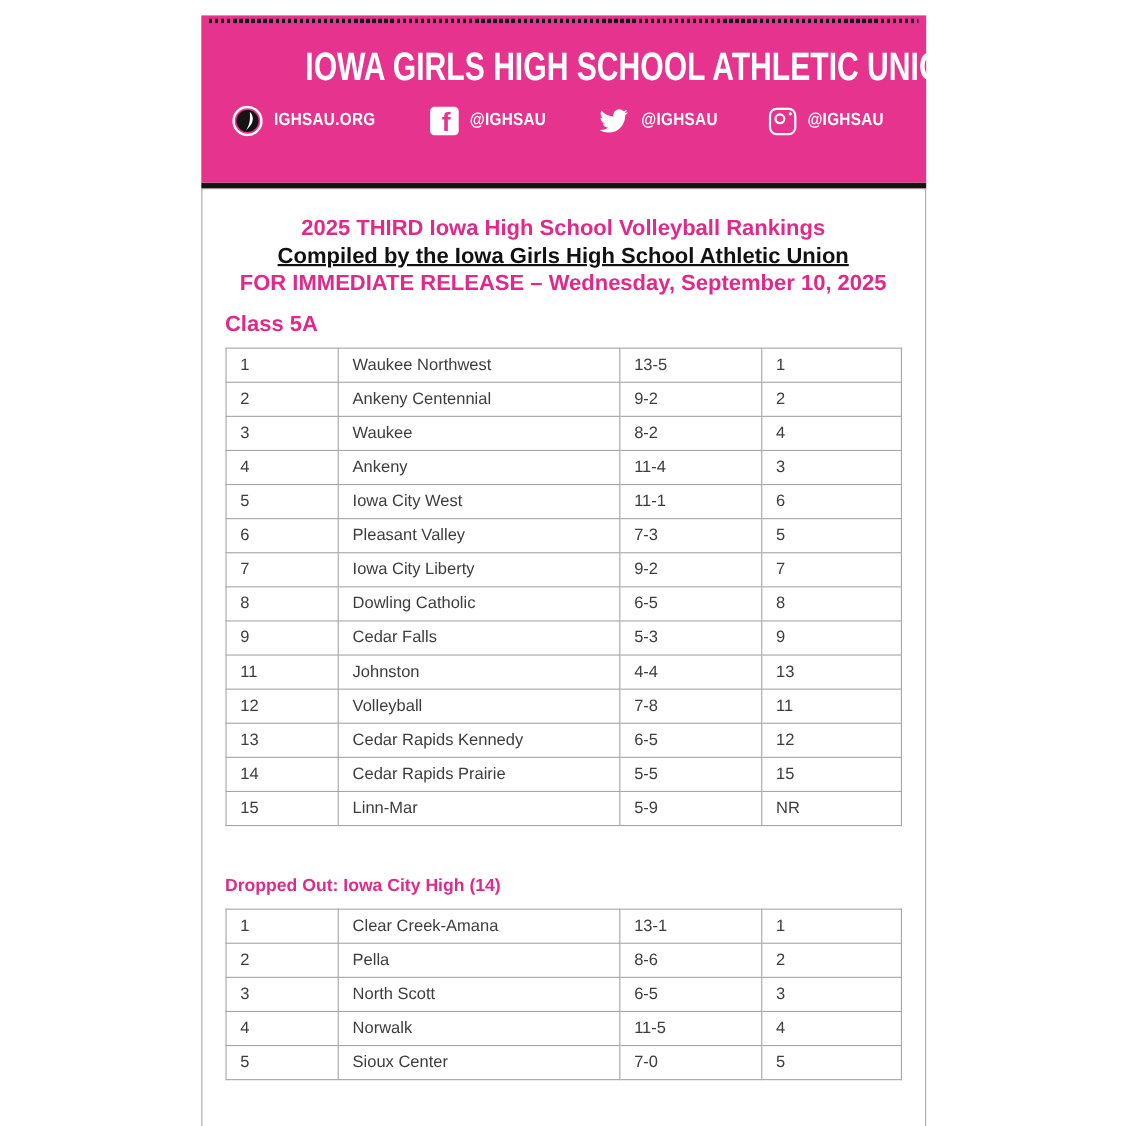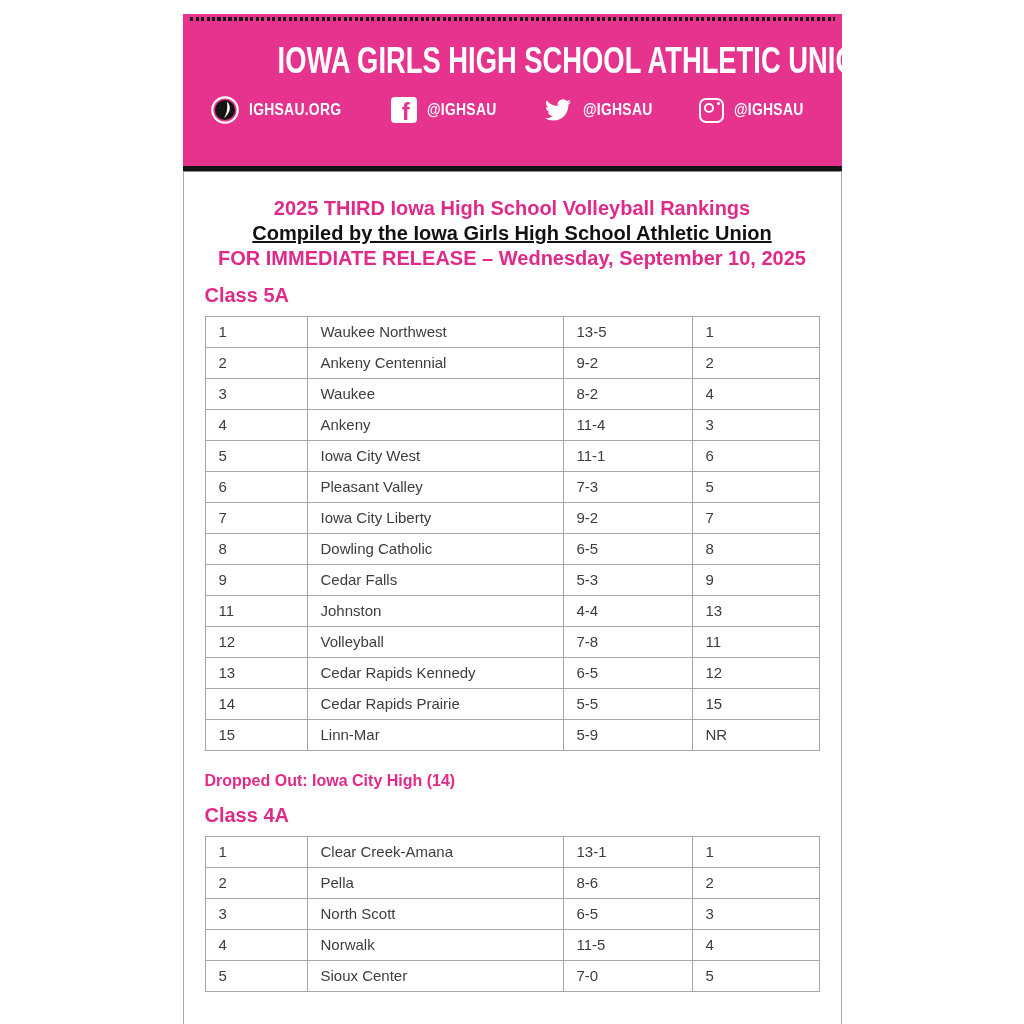--- a/index.html
+++ b/index.html
@@ -66,21 +66,21 @@
     border:1px solid #a9a9a9;border-top-color:#8f8f8f;
     min-height:910px;padding:24px 21px 40px;
   }
   .center-line{margin:0;text-align:center;font-size:20px;font-weight:bold;line-height:25px;}
   .pink-text{color:var(--heading-pink);}
   .black-text{color:#111111;text-decoration:underline;}
   .class-heading{
     color:var(--heading-pink);font-size:20px;font-weight:bold;line-height:25px;margin-top:12px;
   }
   .dropped-out{
-    color:var(--heading-pink);font-size:16px;font-weight:bold;line-height:25px;margin-top:17px;
+    color:var(--heading-pink);font-size:16px;font-weight:bold;line-height:25px;margin-top:42px;
   }
   .class-heading.second{margin-top:10px;}
 
   table.rank-table{
     border-collapse:collapse;width:100%;margin-top:8px;table-layout:fixed;
   }
   table.rank-table td{
     border:1px solid var(--table-border);
     font-size:15px;color:var(--table-text);
     padding:5px 8px 5px 13px;line-height:20px;
@@ -236,21 +236,20 @@
             <td>15</td>
             <td>Linn-Mar</td>
             <td>5-9</td>
             <td>NR</td>
           </tr>
         </tbody>
     </table>
 
     <div class="dropped-out">Dropped Out: Iowa City High (14)</div>
 
-    <div class="class-heading second">Class 4A</div>
 
     <table class="rank-table">
       <colgroup>
         <col style="width:102px">
           <col style="width:256px">
           <col style="width:129px">
           <col>
       </colgroup>
       <tbody>
           <tr>

